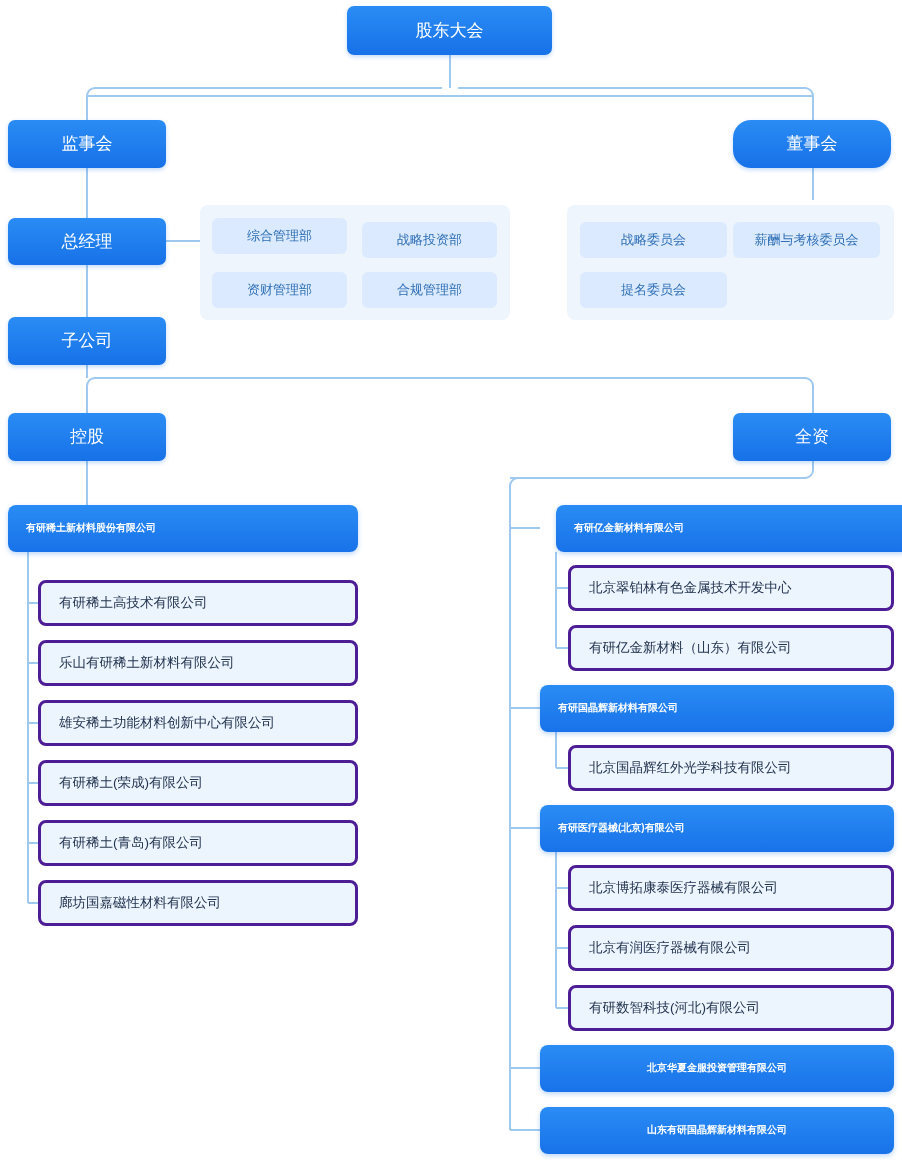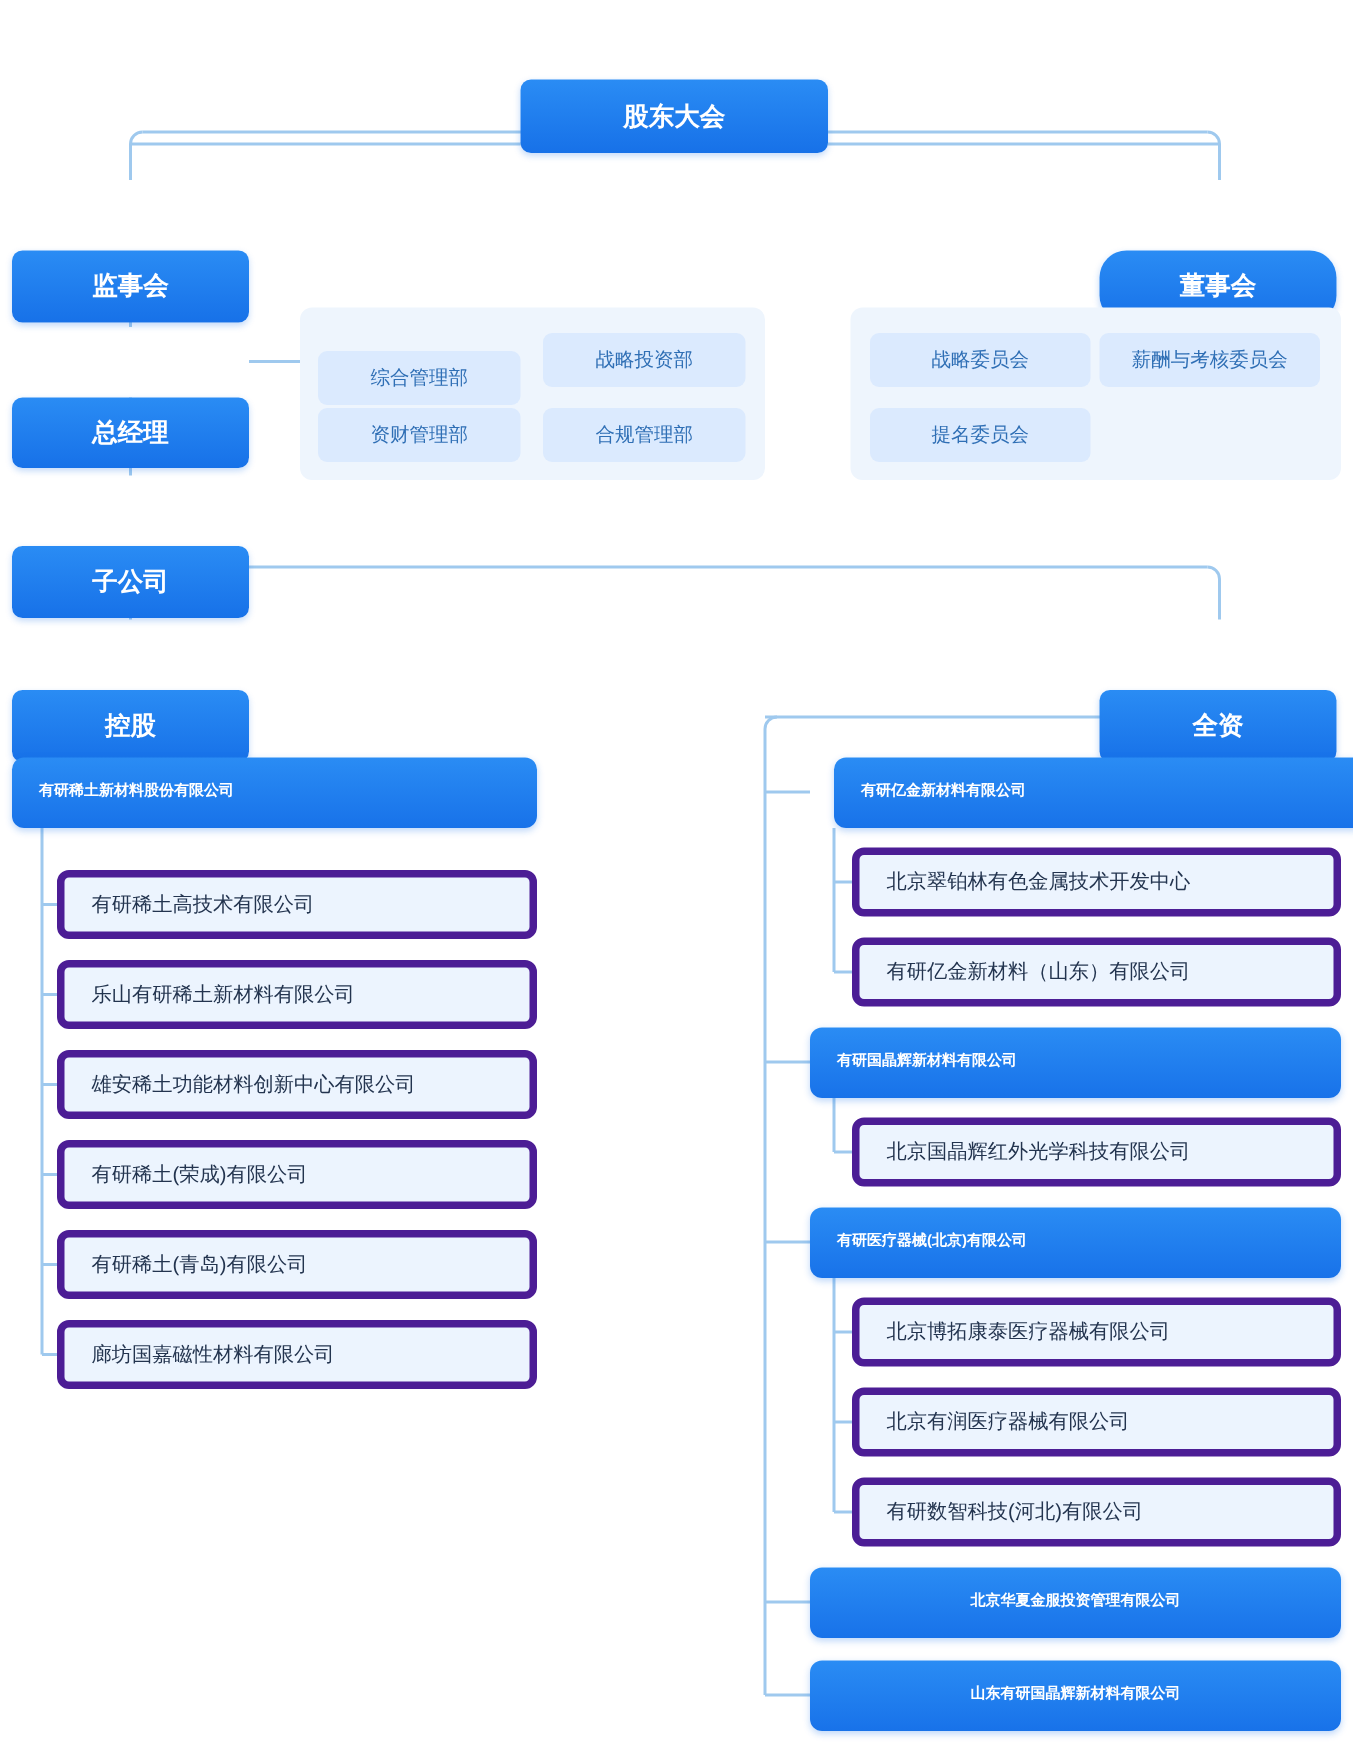--- a/index.html
+++ b/index.html
@@ -21,24 +21,23 @@
     align-items:center;
     justify-content:center;
     text-align:center;
     line-height:1.25;
   }
 
   
   .blue{
     background:linear-gradient(180deg,#2a8cf4 0%,#1771e8 100%);
     color:#ffffff;
-    font-weight:bold;
+    font-weight:normal;
     border-radius:7px;
     box-shadow:0 2px 4px rgba(23,113,232,.25);
-    margin-top:47px;
   }
   .blue.lg{font-size:17px;}
 
   
   .chip{
     background:#dbeafe;
     color:#2f6fb5;
     font-size:13px;
     border-radius:6px;
   }
@@ -49,21 +48,21 @@
     background:#eef5fd;
     border-radius:8px;
   }
 
   
   .leaf{
     background:#ecf4fe;
     color:#23344f;
     font-size:13.5px;
     border-radius:8px;
-    border:5px solid #4c1d95;
+    border:3px solid #4c1d95;
   }
 
   
   .head{
     background:linear-gradient(180deg,#2a8cf4 0%,#1872e9 100%);
     color:#fff;
     font-weight:bold;
     font-size:10px;
     border-radius:8px;
     justify-content:flex-start;
@@ -154,21 +153,21 @@
 
   <div class="node blue lg" style="left:8px;top:218px;width:158px;height:47px;">总经理</div>
 
   <div class="node blue lg" style="left:8px;top:317px;width:158px;height:48px;">子公司</div>
 
   <div class="node blue lg" style="left:8px;top:413px;width:158px;height:48px;">控股</div>
 
   <div class="node blue lg" style="left:733px;top:413px;width:158px;height:48px;">全资</div>
 
   <div class="panel" style="left:200px;top:205px;width:310px;height:115px;"></div>
-  <div class="node chip" style="left:212px;top:234px;width:135px;height:36px;">综合管理部</div>
+  <div class="node chip" style="left:212px;top:218px;width:135px;height:36px;">综合管理部</div>
   <div class="node chip" style="left:362px;top:222px;width:135px;height:36px;">战略投资部</div>
   <div class="node chip" style="left:212px;top:272px;width:135px;height:36px;">资财管理部</div>
   <div class="node chip" style="left:362px;top:272px;width:135px;height:36px;">合规管理部</div>
 
   <div class="panel" style="left:567px;top:205px;width:327px;height:115px;"></div>
   <div class="node chip" style="left:580px;top:222px;width:147px;height:36px;">战略委员会</div>
   <div class="node chip" style="left:733px;top:222px;width:147px;height:36px;">薪酬与考核委员会</div>
   <div class="node chip" style="left:580px;top:272px;width:147px;height:36px;">提名委员会</div>
 
   <div class="node head" style="left:8px;top:505px;width:350px;height:47px;">有研稀土新材料股份有限公司</div>

